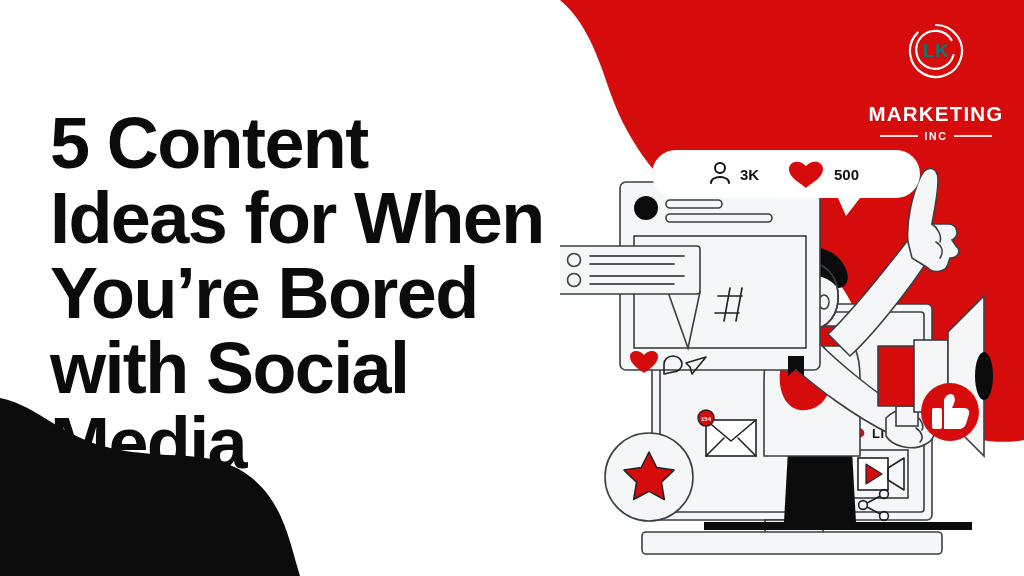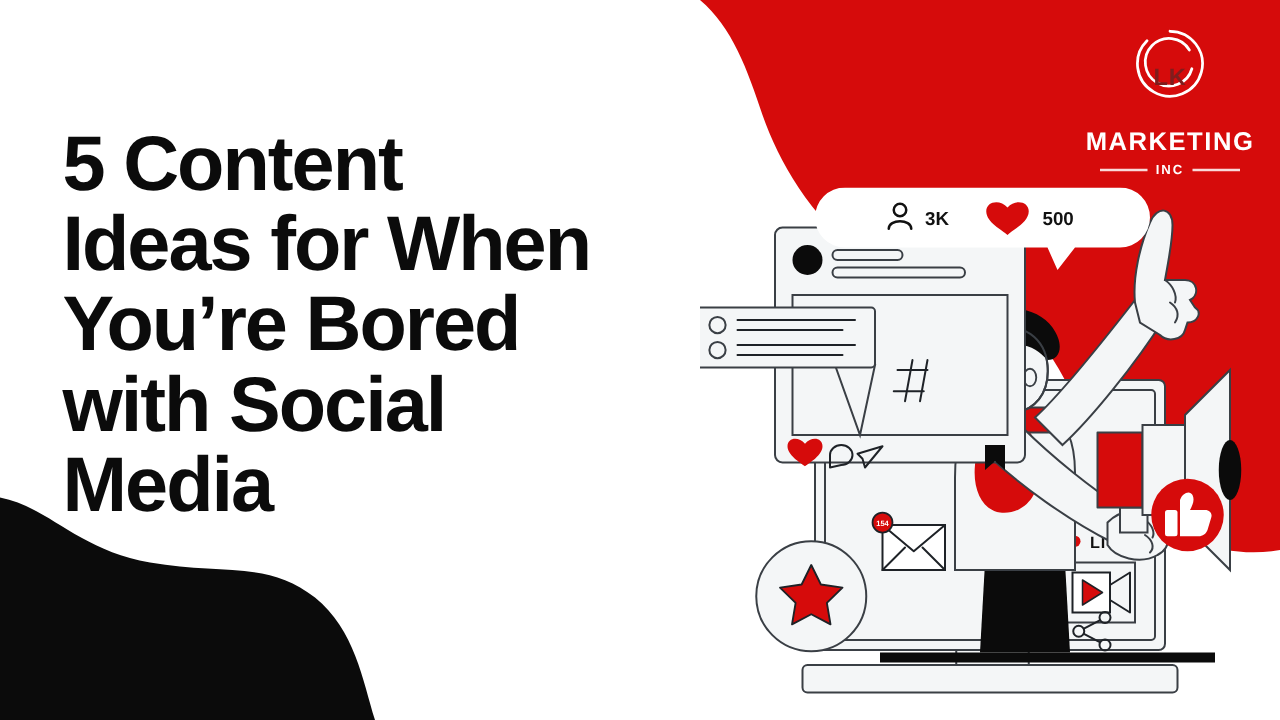--- a/index.html
+++ b/index.html
@@ -18,42 +18,42 @@
 
   
   .bg-layer{position:absolute;inset:0;width:1024px;height:576px;}
 
   
   .headline{
     position:absolute;
     left:50px; top:58px;
     width:570px;
     color:#0b0b0b;
-    font-size:62px;
+    font-size:72px;
     line-height:1.04;
     font-weight:bold;
     letter-spacing:-1.6px;
     white-space:pre-line;
     z-index:6;
   }
 
   
   .logo{
     position:absolute;
     right:26px; top:22px;
     width:124px;
     z-index:8;
     display:flex;flex-direction:column;align-items:center;
     color:#ffffff;
   }
   .logo-mark{position:relative;width:58px;height:58px;}
   .logo-lk{
-    position:absolute;left:0;top:12px;width:58px;height:58px;
+    position:absolute;left:0;top:0;width:58px;height:58px;
     display:flex;align-items:center;justify-content:center;
-    font-size:19px;font-weight:bold;letter-spacing:0.5px;color:#7f1d1d;
+    font-size:19px;font-weight:bold;letter-spacing:0.5px;color:#0f766e;
   }
   .logo-word{
     margin-top:22px;
     font-size:20.5px;font-weight:bold;letter-spacing:1.2px;
     color:#ffffff;
   }
   .logo-sub{
     margin-top:4px;
     display:flex;align-items:center;gap:7px;width:112px;justify-content:center;
   }

